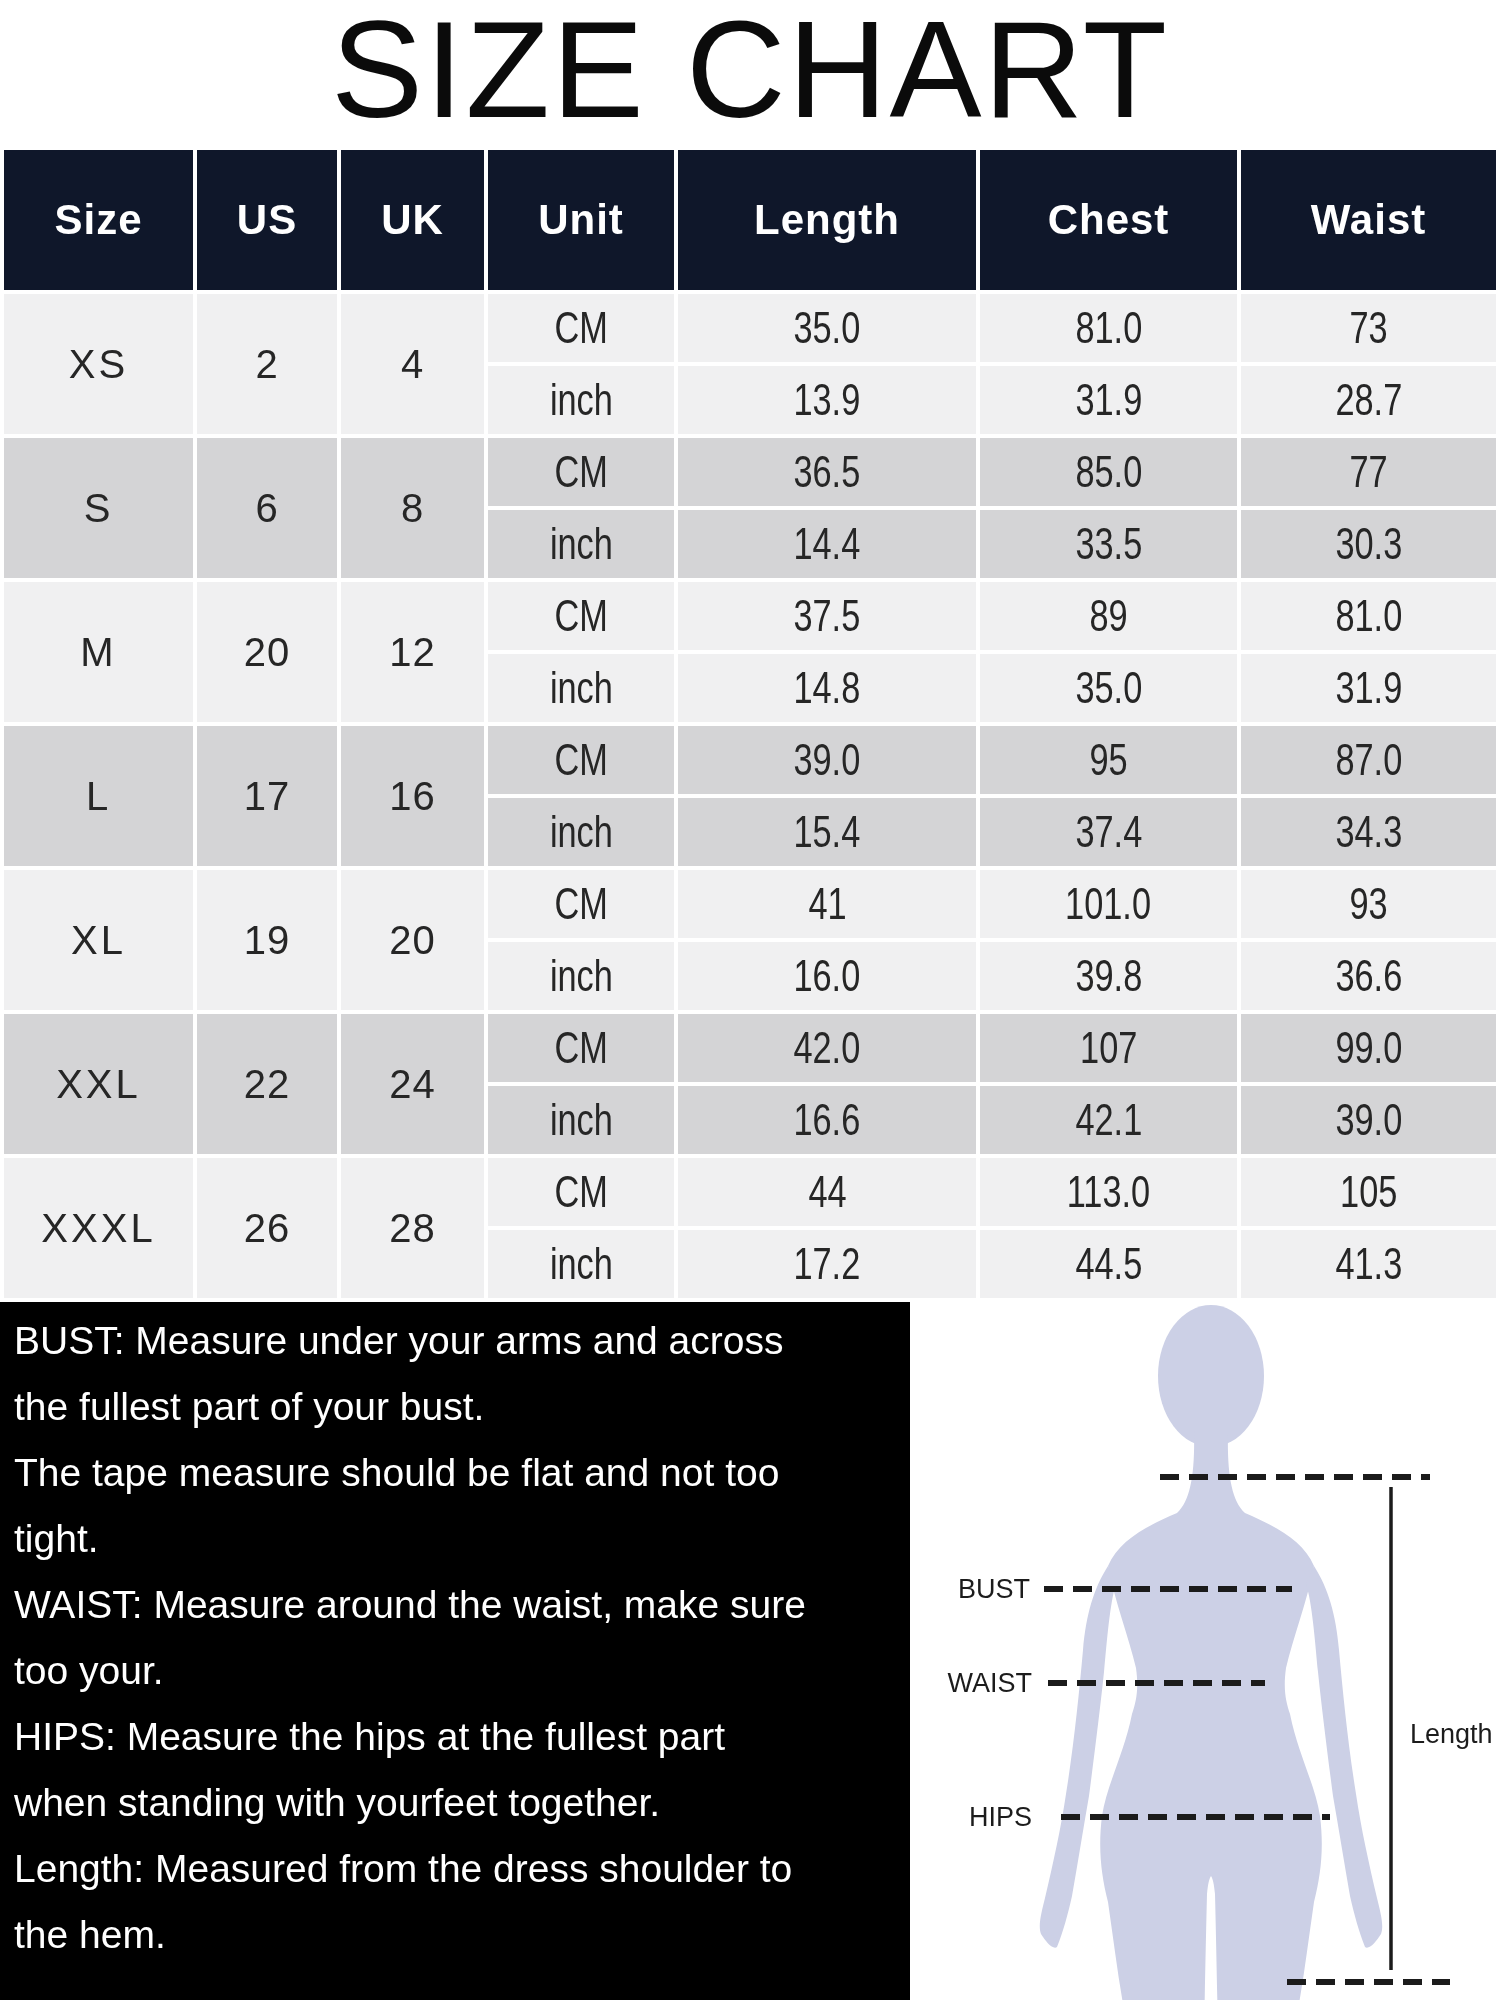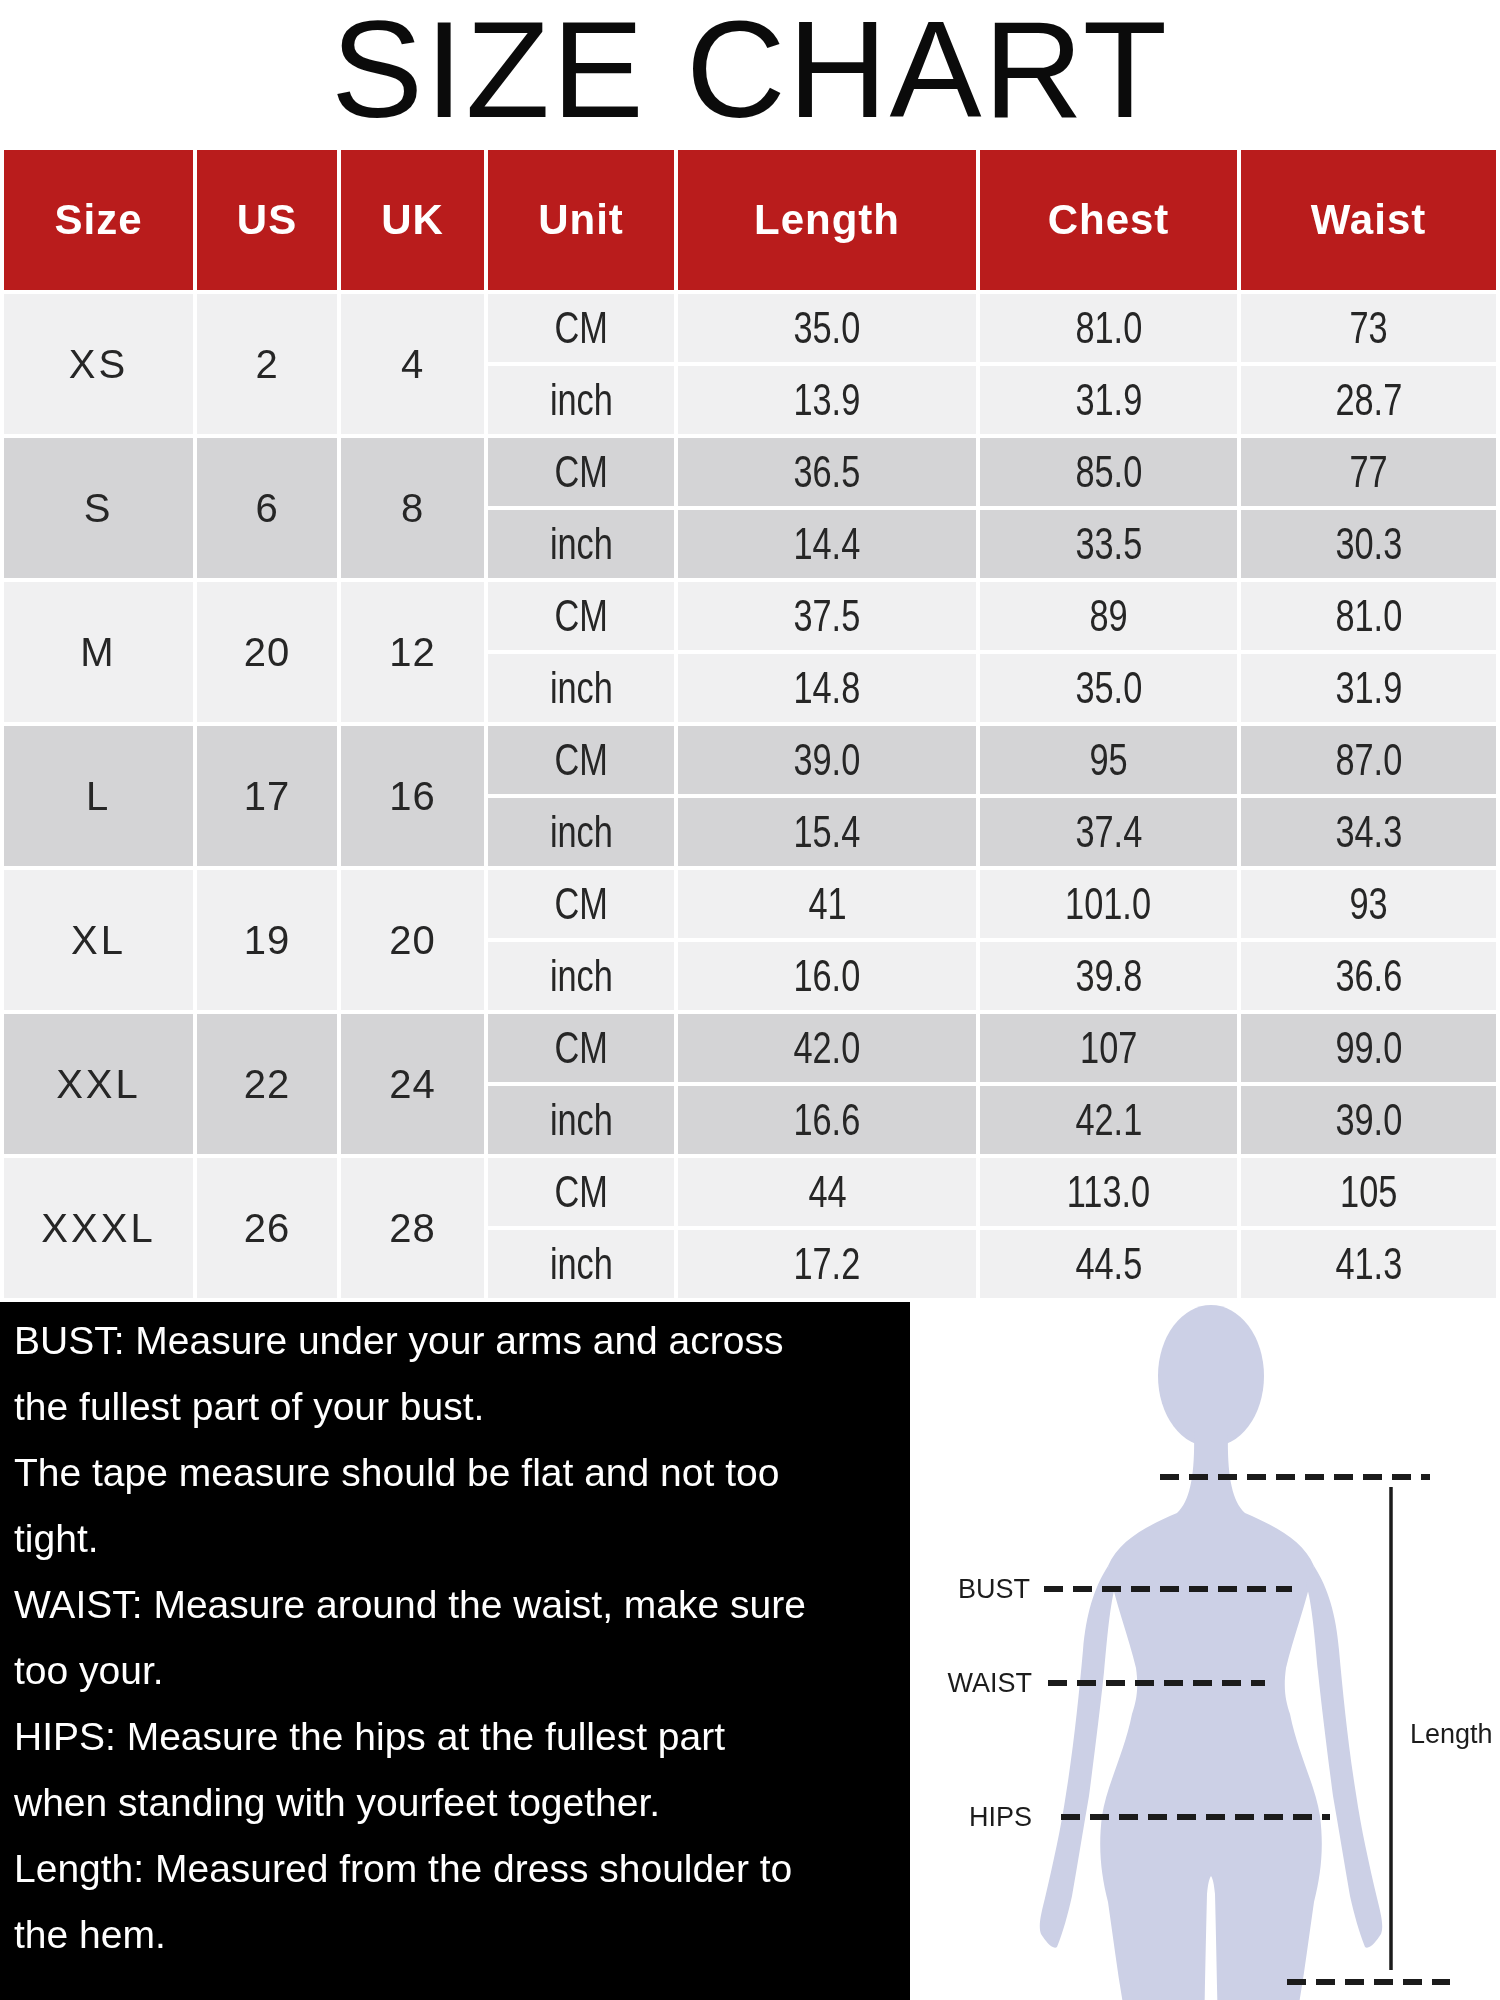--- a/index.html
+++ b/index.html
@@ -5,21 +5,21 @@
   html,body{margin:0;padding:0;background:#ffffff;}
   body{width:1500px;height:2000px;overflow:hidden;font-family:"Liberation Sans",sans-serif;}
   .page{width:1500px;height:2000px;position:relative;background:#ffffff;}
 
   
   .title-bar{height:146px;display:flex;align-items:flex-start;justify-content:center;}
   .title-bar h1{margin:0;font-size:138px;font-weight:400;letter-spacing:2px;color:#0b0b0b;line-height:1;}
 
   
   table.size-table{border-collapse:separate;border-spacing:4px;table-layout:fixed;width:1500px;}
-  table.size-table th{background:#b91c1c;color:#ffffff;font-size:42px;font-weight:700;height:138px;text-align:center;vertical-align:middle;letter-spacing:1px;}
+  table.size-table th{background:#0f172a;color:#ffffff;font-size:42px;font-weight:700;height:138px;text-align:center;vertical-align:middle;letter-spacing:1px;}
   table.size-table td{text-align:center;vertical-align:middle;height:66px;font-size:40px;color:#262626;overflow:hidden;}
   tr.g-light td{background:#f0f0f1;}
   tr.g-dark td{background:#d4d4d6;}
   td.size-cell{font-size:40px;letter-spacing:3px;color:#2b2b2b;margin-left:26px;}
   td.usuk-cell{font-size:40px;letter-spacing:1px;color:#2b2b2b;}
   span.cond{display:inline-block;transform:scaleX(0.78);transform-origin:50% 50%;font-size:44px;color:#262626;white-space:nowrap;}
 
   
   .bottom{display:flex;height:732px;width:1500px;}
   .instructions{width:910px;box-sizing:border-box;background:#000000;color:#ffffff;

